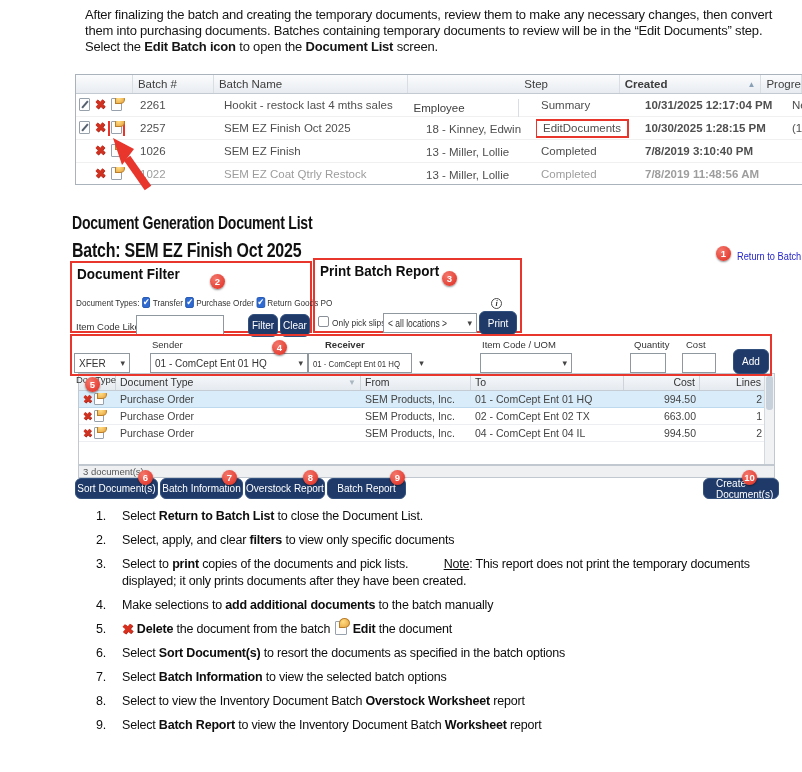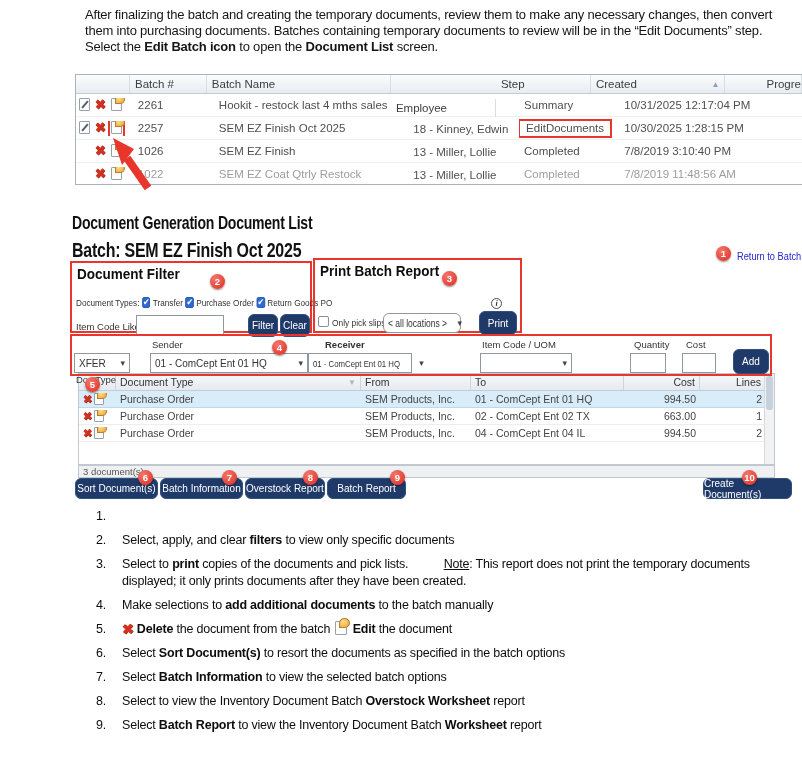--- a/index.html
+++ b/index.html
@@ -15,22 +15,22 @@
   
   .shot1 { position:absolute; left:75px; top:74px; width:727px; height:111px;
     border:1px solid #aab2bb; border-right:none; overflow:hidden; font-size:11.5px; color:#4f4f4f; }
   .bt-hd { display:flex; height:19px; align-items:center;
     background:linear-gradient(#fbfcfd,#e8ecf1); border-bottom:1px solid #c3cad2; color:#3d3d3d; }
   .bt-hd > div { border-right:1px solid #d9dee4; height:100%; display:flex; align-items:center; padding-left:5px; }
   .bt-row { display:flex; height:23px; align-items:center; border-bottom:1px solid #f0f0f0; }
   .bt-row > div { padding-left:5px; overflow:hidden; white-space:nowrap; }
   .bc-ic { width:59px; display:flex; align-items:center; gap:2px; padding-left:3px !important; }
   .bc-no { width:84px; } .bc-name { width:202px; } .bc-emp { width:115px;margin-top:47px; }
-  .bc-step { width:104px; } .bc-cre { width:147px; display:flex; justify-content:space-between; padding-right:5px; }
-  .bc-prog { flex:1;margin-left:36px; }
+  .bc-step { width:104px; } .bc-cre { width:147px; display:flex; justify-content:space-between; padding-right:5px;font-weight:bold; }
+  .bc-prog { flex:1; }
   .dim { color:#9d9d9d; }
   .sort { font-size:8px; color:#8aa0b6; }
   .slot { display:inline-block; width:14px; height:15px; position:relative; }
   .stepbox { display:inline-block; border:2px solid #e8362d; padding:0 6px; line-height:15px; margin-left:-6px; color:#4f4f4f; }
   .hlbox { outline:2px solid #e8362d; outline-offset:1px; display:inline-block; }
 
   
   .pg { display:inline-block; width:11px; height:13px; background:#fdfdfd;
     border:1px solid #97a1ab; border-radius:1px; position:relative; }
   .pg.pencil::after { content:""; position:absolute; left:4px; top:1px; width:2px; height:9px;
@@ -226,21 +226,21 @@
     <div class="nbtn" style="position:absolute; left:176px; top:51px; width:30px; height:23px;">Filter</div>
     <div class="nbtn" style="position:absolute; left:208px; top:51px; width:30px; height:23px;">Clear</div>
   </div>
   <div class="badge" style="left:210px; top:274px;">2</div>
 
   <div class="rbox" style="left:313px; top:258px; width:209px; height:75px;">
     <div class="ptitle">Print Batch Report</div>
     <div class="info" style="right:18px; top:38px;">i</div>
     <span class="cb off" style="position:absolute; left:3px; top:56px;"></span>
     <span class="lbl" style="position:absolute; left:17px; top:57px; transform:scaleX(0.88); transform-origin:0 0;">Only pick slips at</span>
-    <div class="sel" style="position:absolute; left:68px; top:53px; width:78px;border-radius:6px;">
+    <div class="sel" style="position:absolute; left:68px; top:53px; width:94px;">
         <span style="transform:scaleX(0.85); transform-origin:0 0; white-space:nowrap;">&lt; all locations &gt;</span>
         <span class="ar">▾</span>
       </div>
     <div class="nbtn" style="position:absolute; left:164px; top:51px; width:38px; height:24px;">Print</div>
   </div>
   <div class="badge" style="left:442px; top:271px;">3</div>
 
   <div class="rbox" style="left:70px; top:334px; width:702px; height:42px;">
     <span class="ad-lbl" style="left:4px;margin-top:35px;">Doc Type</span>
     <div class="sel ad-ctl" style="left:2px; width:56px;">
@@ -330,30 +330,31 @@
       </div>
   </div>
   <div class="badge" style="left:85px; top:377px;">5</div>
 
   <div class="dfoot">3 document(s)</div>
 
   <div class="nbtn fbtn" style="left:75px; width:83px;">Sort Document(s)</div>
   <div class="nbtn fbtn" style="left:160px; width:83px;">Batch Information</div>
   <div class="nbtn fbtn" style="left:245px; width:80px;">Overstock Report</div>
   <div class="nbtn fbtn" style="left:327px; width:79px;">Batch Report</div>
-  <div class="nbtn fbtn" style="left:703px; width:89px;">Create Document(s)</div>
+  <div class="nbtn fbtn" style="left:703px; width:76px;padding-left:12px;">Create Document(s)</div>
   <div class="badge" style="left:138px; top:470px;">6</div>
   <div class="badge" style="left:222px; top:470px;">7</div>
   <div class="badge" style="left:303px; top:470px;">8</div>
   <div class="badge" style="left:390px; top:470px;">9</div>
   <div class="badge" style="left:742px; top:470px;">10</div>
 
   <div class="steps">
     <div class="step">
       <span class="num">1.</span>
+      <span class="txt"><span>Select </span><b>Return to Batch List</b><span> to close the Document List.</span></span>
     </div>
     <div class="step">
       <span class="num">2.</span>
       <span class="txt"><span>Select, apply, and clear </span><b>filters</b><span> to view only specific documents</span></span>
     </div>
     <div class="step">
       <span class="num">3.</span>
       <span class="txt"><span>Select to </span><b>print</b><span> copies of the documents and pick lists. </span><span class="u">Note</span><span>: This report does not print the temporary documents displayed; it only prints documents after they have been created.</span></span>
     </div>
     <div class="step">

